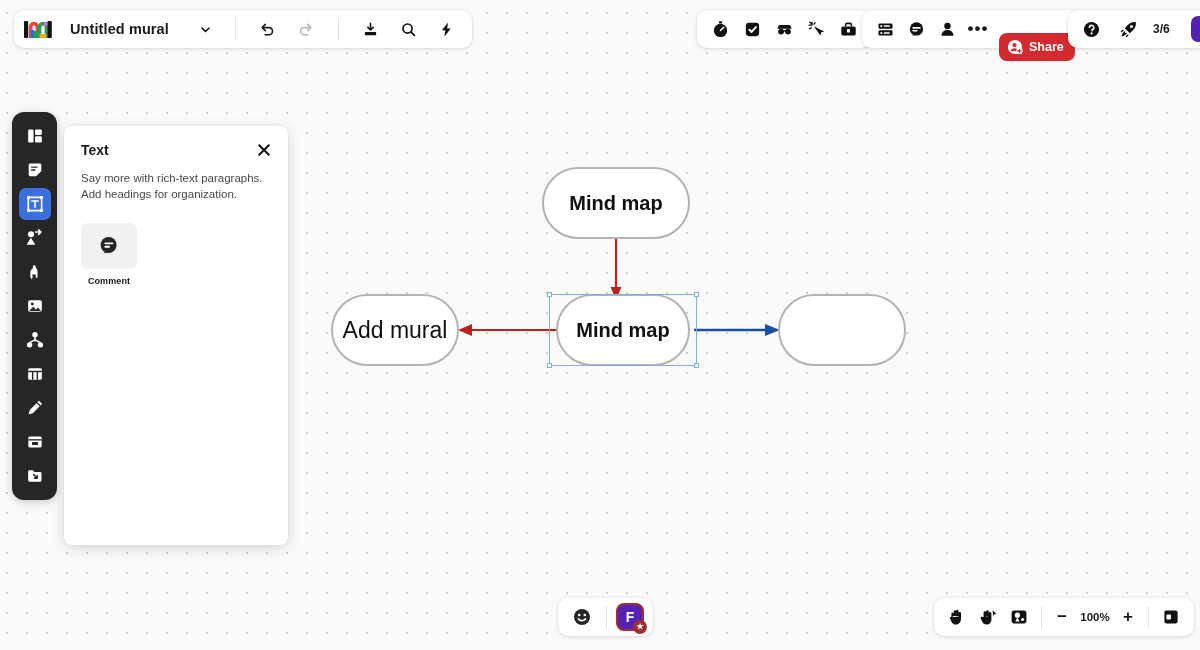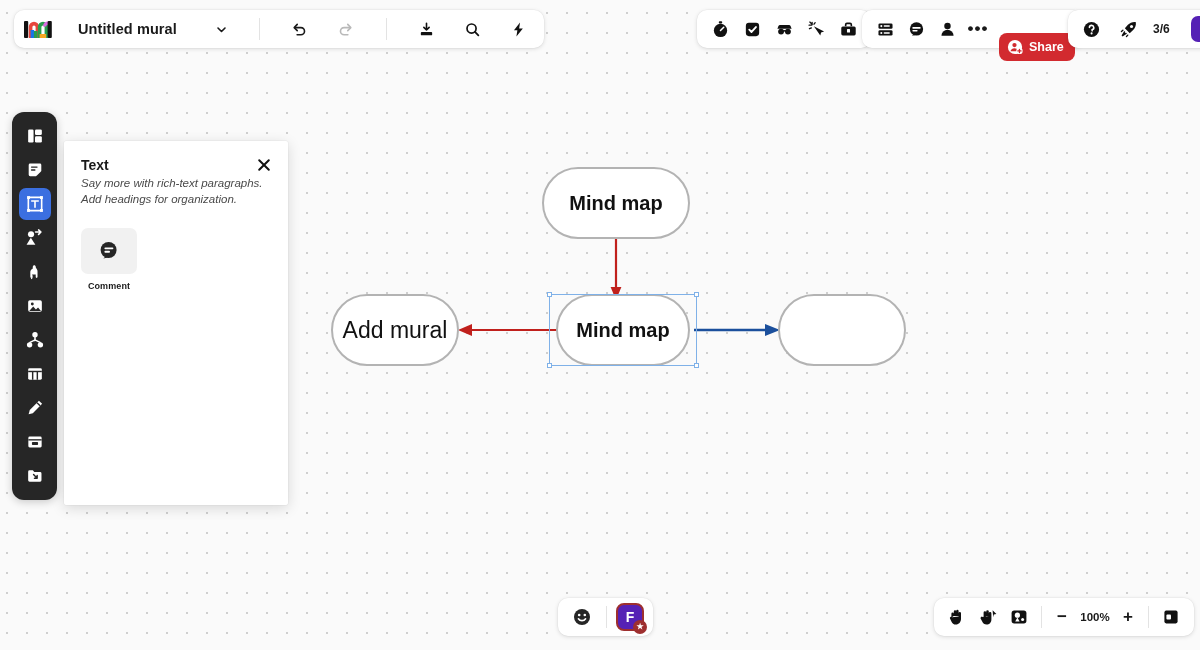--- a/index.html
+++ b/index.html
@@ -28,21 +28,21 @@
   .pill {
     background: #fff;
     border-radius: 10px;
     box-shadow: 0 1px 4px rgba(0,0,0,.13), 0 0 0 .5px rgba(0,0,0,.04);
     display: flex; align-items: center;
     height: 38px;
     pointer-events: auto;
   }
   .tb-left {
     position: absolute; left: 14px; top: 0;
-    padding: 0 10px 0 9px; gap: 16px;
+    padding: 0 10px 0 9px; gap: 8px;
   }
   .logo { width: 30px; height: 24px; display:block; margin-right: 9px; }
   .mural-title {
     font-size: 14.5px; font-weight: 700; color: #1a1a1a;
     letter-spacing: .1px; white-space: nowrap;
   }
   .chev { margin: 0 6px 0 22px; display:flex; align-items:center; cursor: pointer; }
   .vdiv { width: 1px; height: 22px; background: #e3e3e3; margin: 0 9px; }
   .ticon {
     width: 30px; height: 30px;
@@ -90,32 +90,33 @@
   }
   .sb-item {
     width: 32px; height: 32px;
     display:flex; align-items:center; justify-content:center;
     border-radius: 7px; cursor: pointer;
   }
   .sb-item.active { background: #3b6fe0; }
 
   
   .panel {
-    position: absolute; left: 64px; top: 141px;
-    width: 224px; height: 364px;
+    position: absolute; left: 64px; top: 126px;
+    width: 224px; height: 419px;
     background: #fff;
-    border-radius: 2px;
+    border-radius: 8px;
     box-shadow: 0 3px 14px rgba(0,0,0,.14), 0 0 0 .5px rgba(0,0,0,.05);
     padding: 16px 17px;
   }
   .panel-head { display:flex; align-items:flex-start; justify-content:space-between; }
   .panel-title { font-size: 14px; font-weight: 700; color:#1a1a1a; }
   .panel-close { cursor: pointer; padding: 1px 0 0 0; }
   .panel-desc {
-    font-size: 11.5px; line-height: 15.5px; color: #4a4a4a; font-style: italic;
+    margin-top: 10px;
+    font-size: 11.5px; line-height: 15.5px; color: #4a4a4a;
   }
   .tiles { display: flex; gap: 10px; margin-top: 21px; }
   .tile-wrap { display:flex; flex-direction:column; align-items:center; width: 56px; cursor: pointer; }
   .tile {
     width: 56px; height: 46px;
     background: #f1f1f1; border-radius: 7px;
     display:flex; align-items:center; justify-content:center;
   }
   .tile-label {
     margin-top: 7px; font-size: 9px; font-weight: 700;

